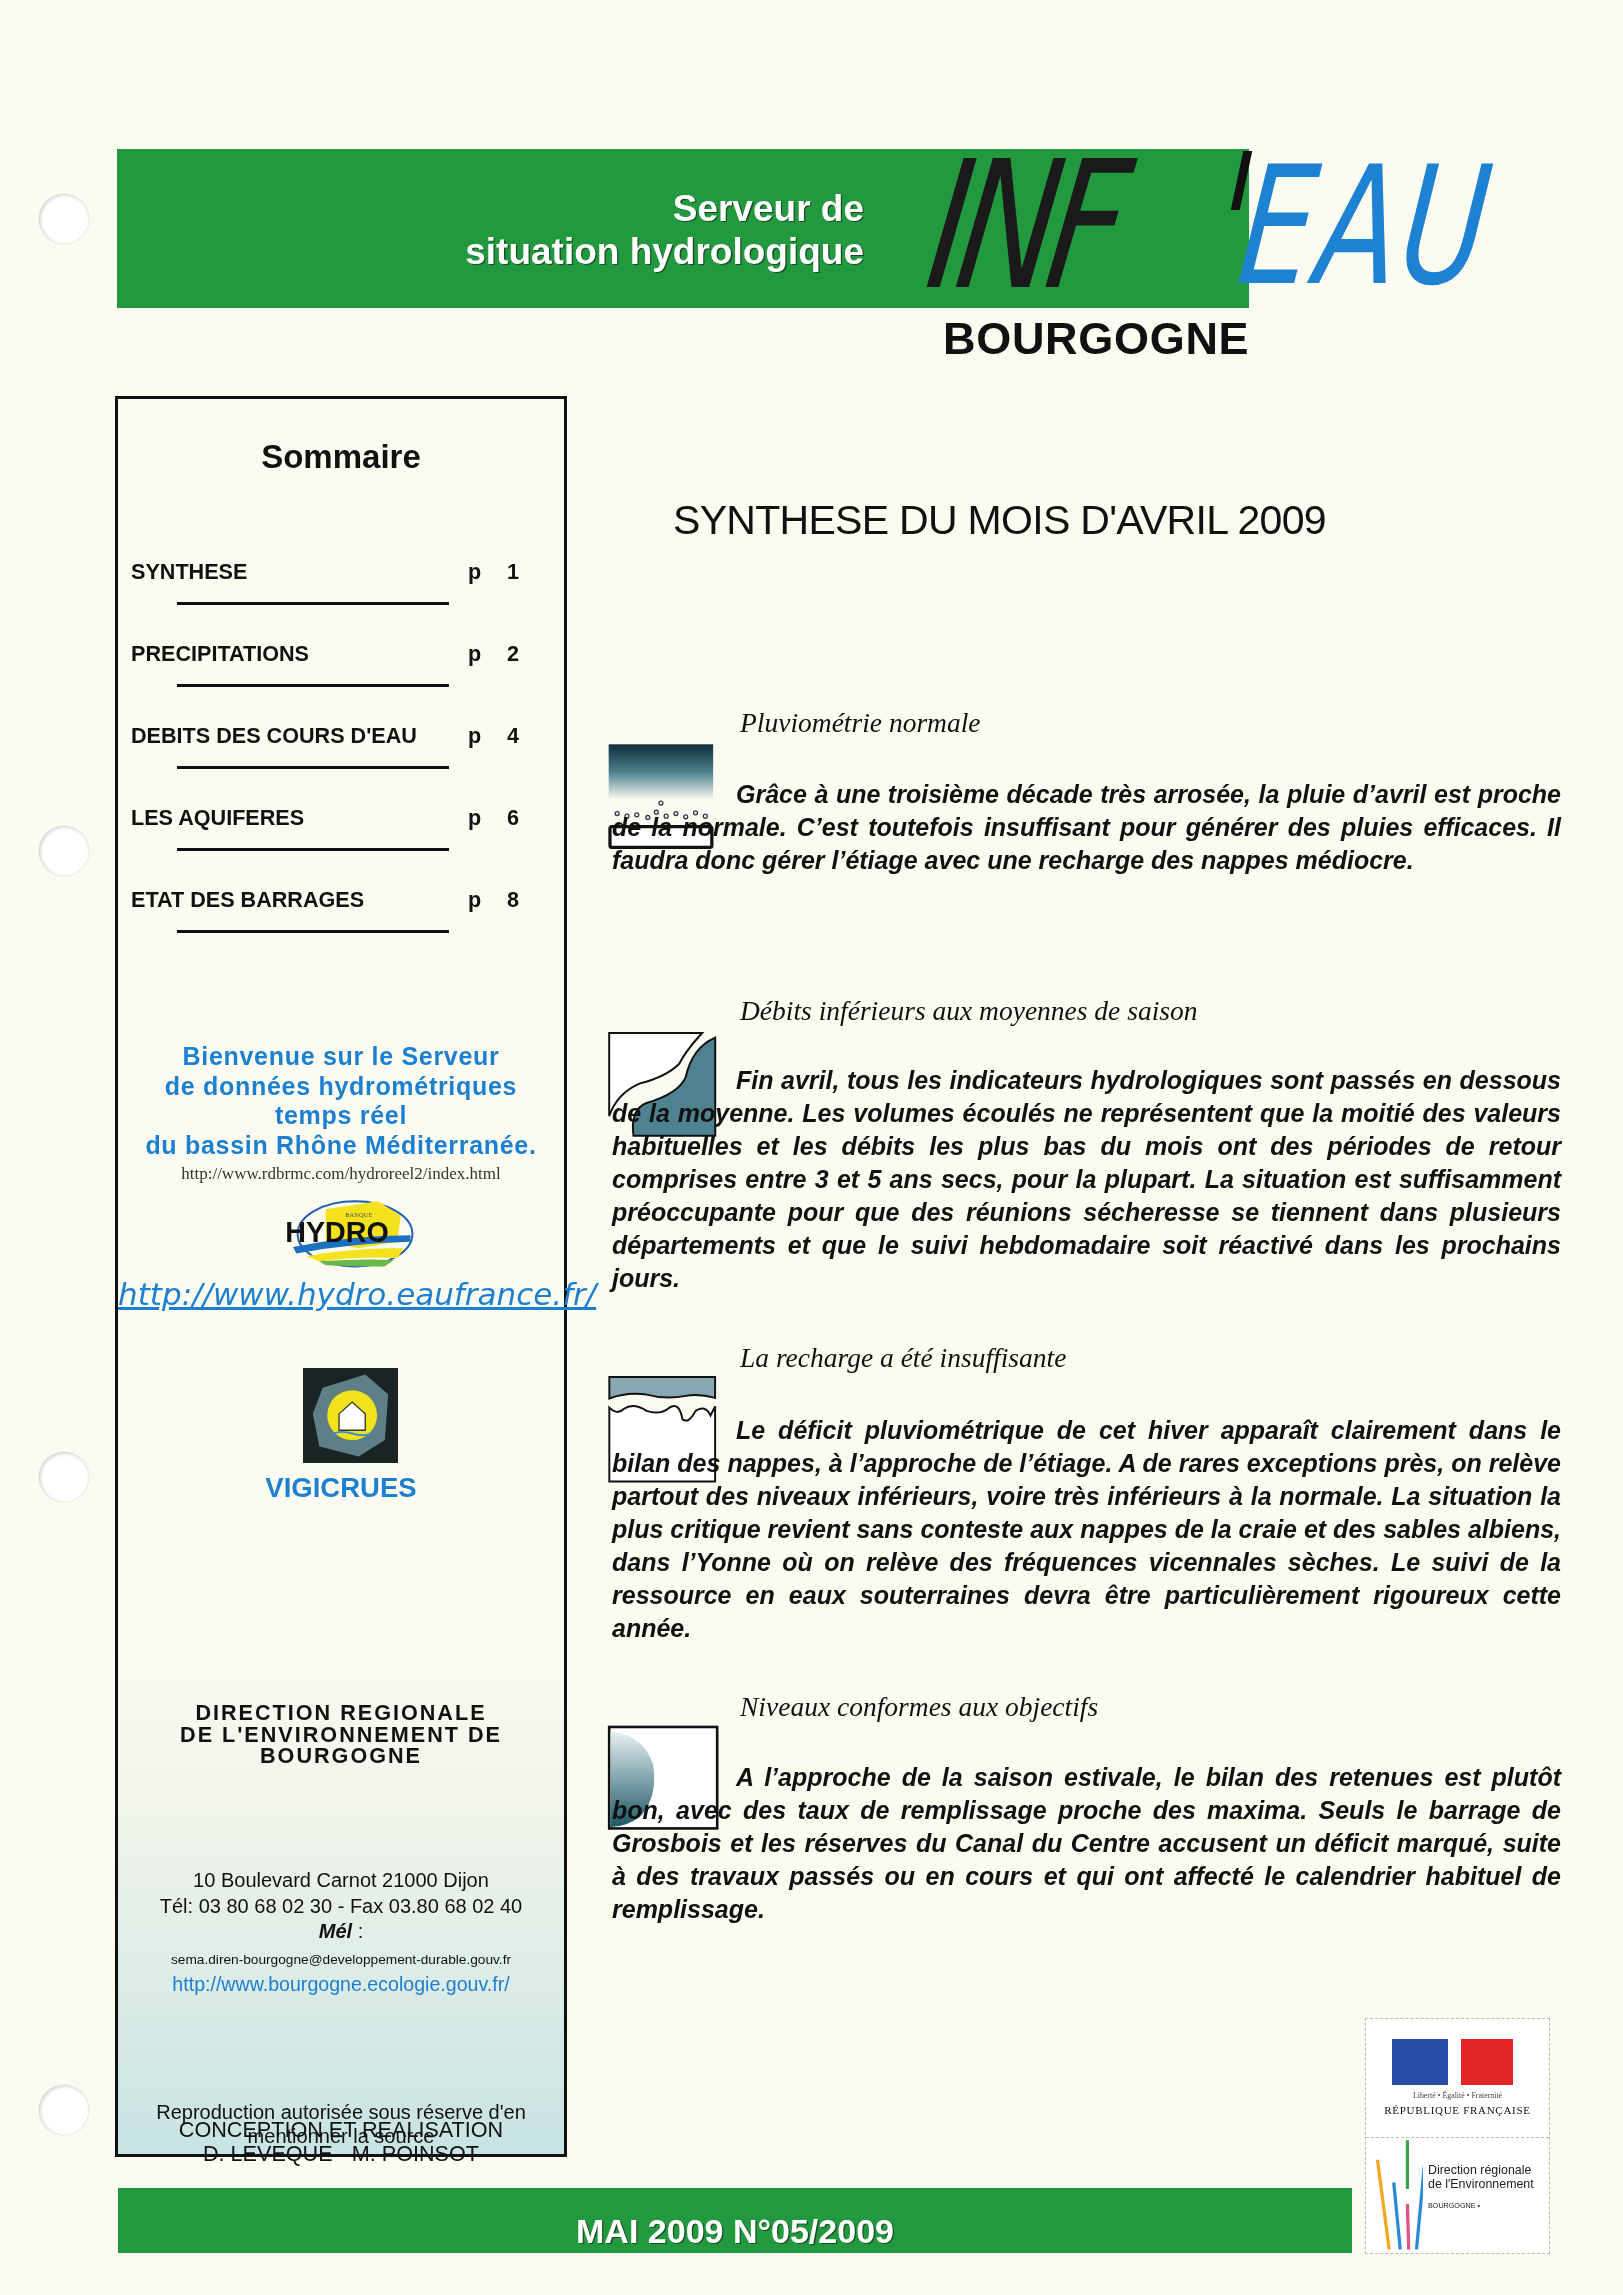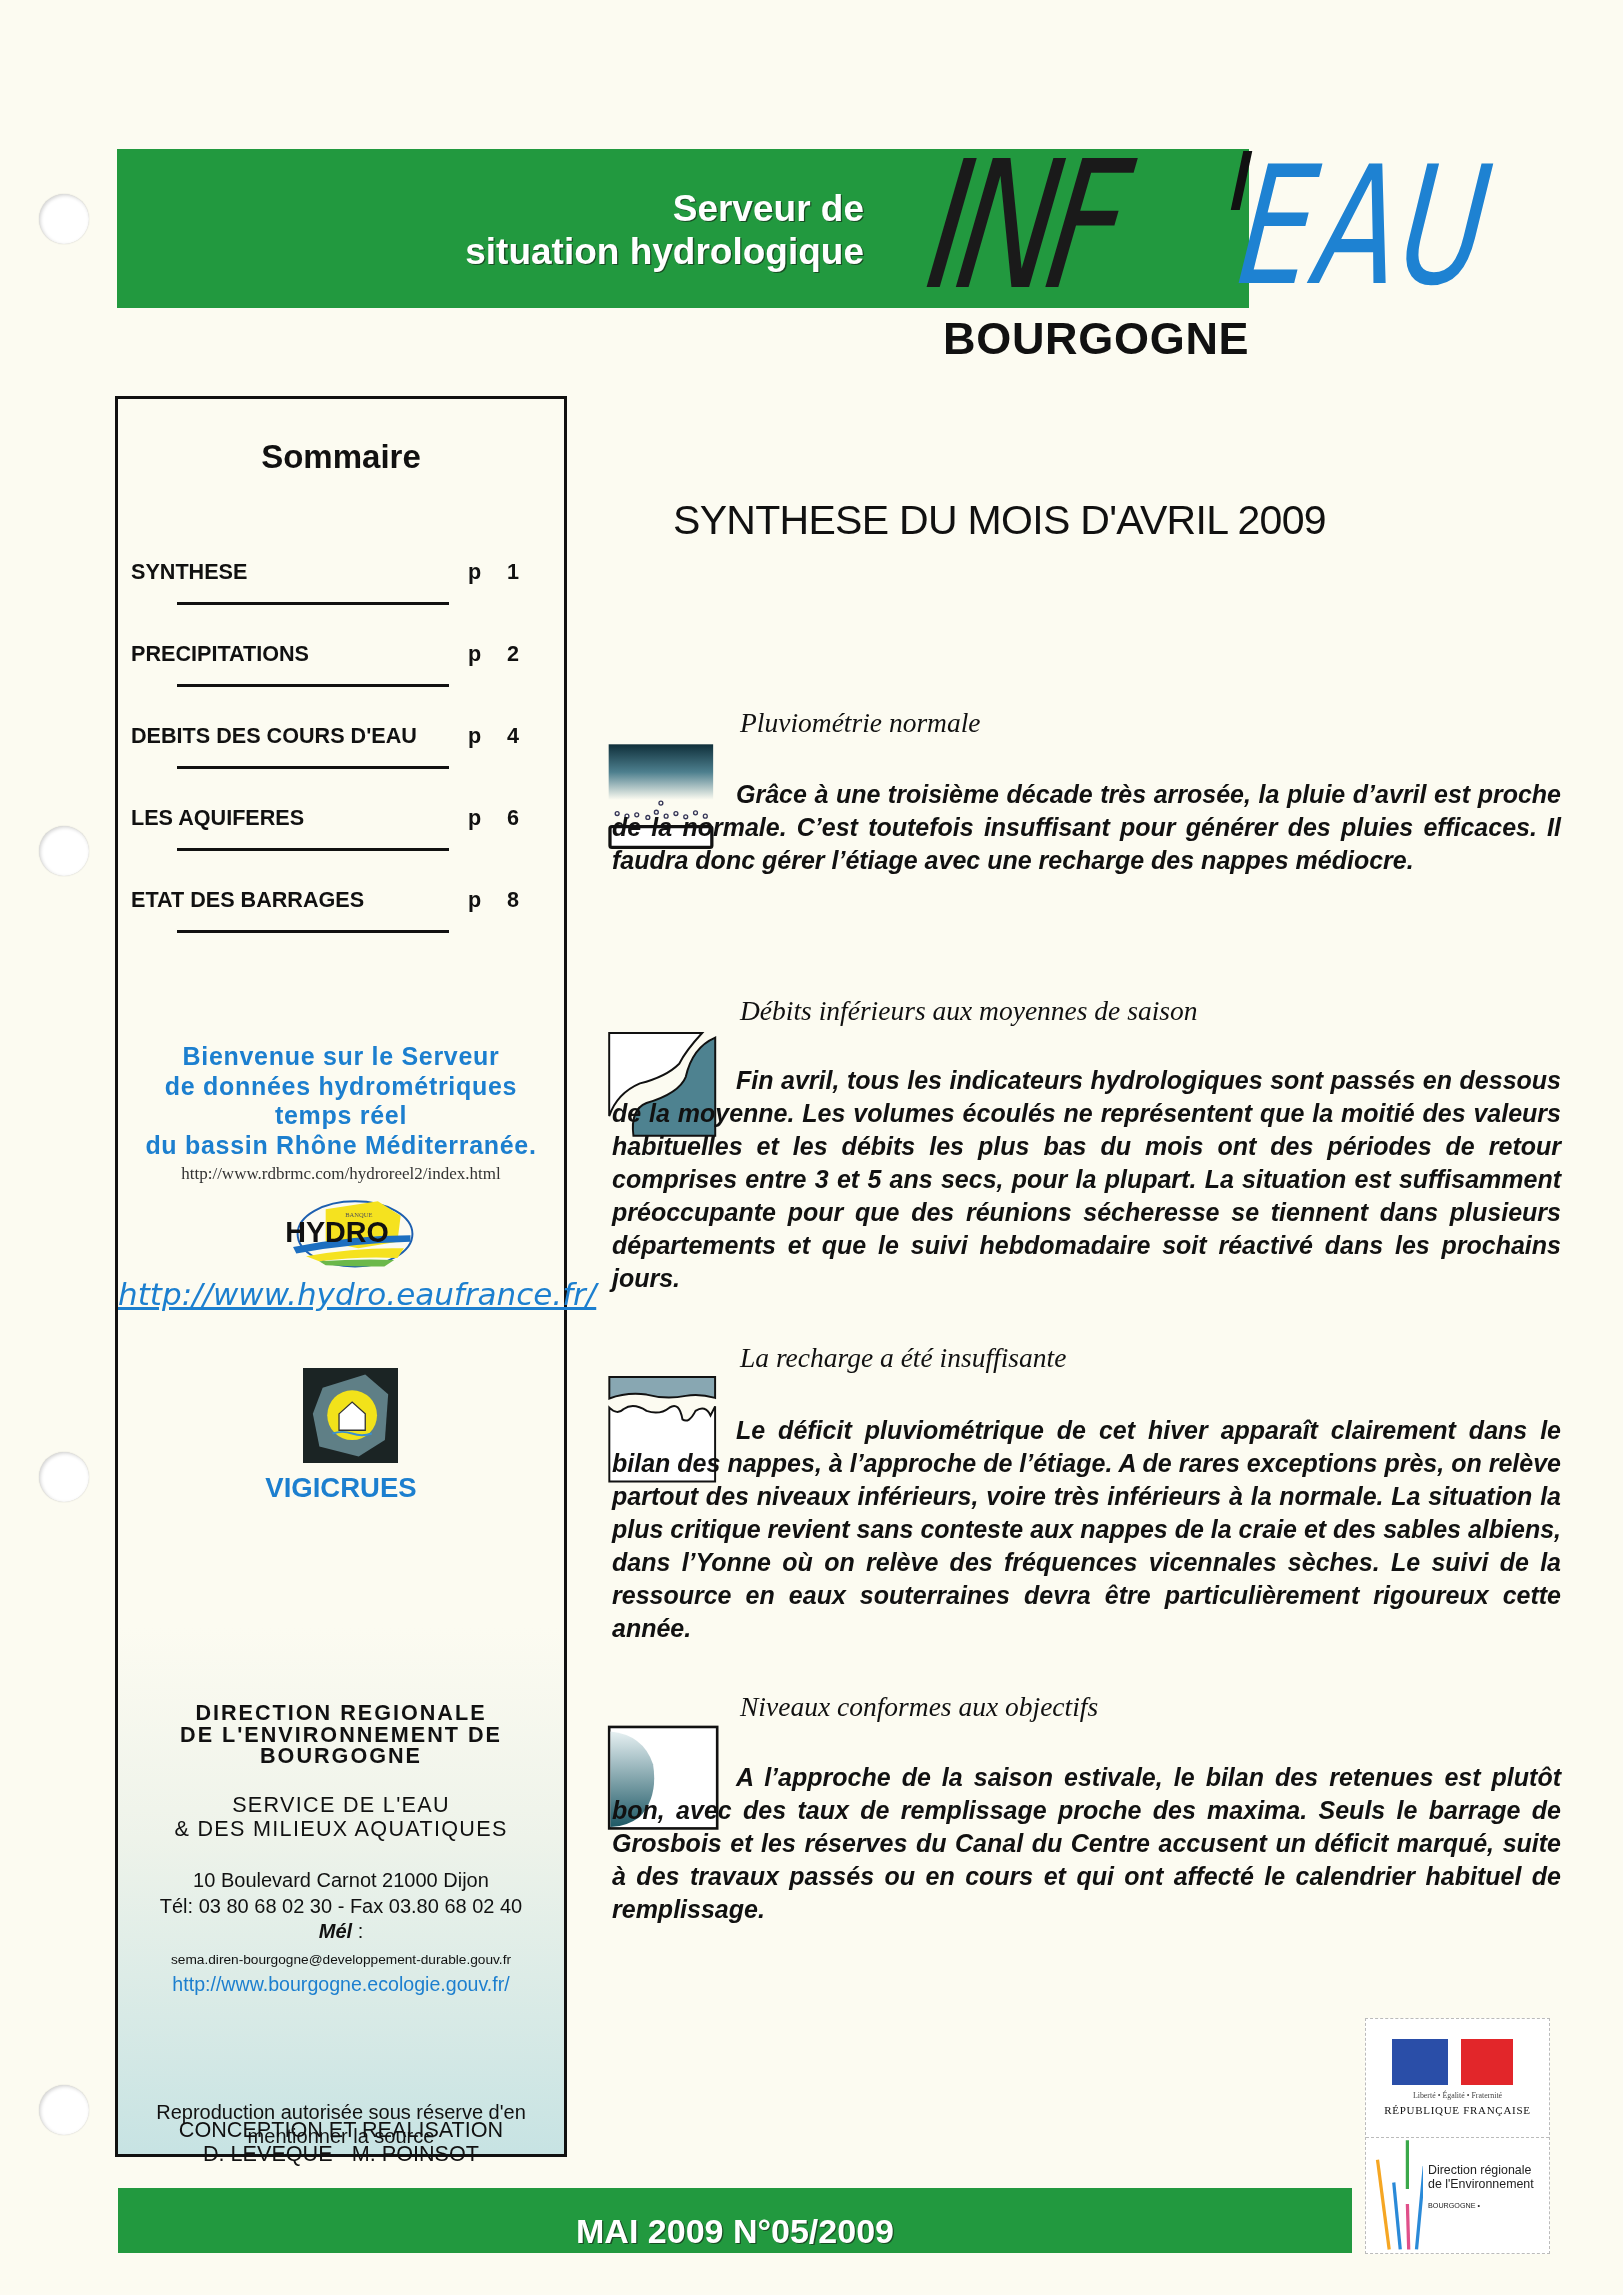--- a/index.html
+++ b/index.html
@@ -236,24 +236,20 @@
     <circle cx="75" cy="72" r="38" fill="#f2e21a"></circle>
     <path d="M55 70 L75 52 L95 70 L95 95 L55 95 Z" fill="#fff" stroke="#333" stroke-width="2"></path>
     <path d="M45 100 Q60 95 75 100 T105 100" stroke="#3a8fd0" stroke-width="3" fill="none"></path>
   </svg>
   <div class="vigi-label">VIGICRUES</div>
 
   <div class="dir-block">
     <div>DIRECTION REGIONALE</div>
     <div>DE L'ENVIRONNEMENT DE</div>
     <div>BOURGOGNE</div>
-  </div>
-  <div class="svc-block">
-    <div>SERVICE DE L'EAU</div>
-    <div>&amp; DES MILIEUX AQUATIQUES</div>
   </div>
   <div class="addr-block">
     <div>10 Boulevard Carnot 21000 Dijon</div>
     <div>Tél: 03 80 68 02 30 - Fax 03.80 68 02 40</div>
     <div><span class="mel-label">Mél</span><span> :</span></div>
   </div>
   <div class="email">sema.diren-bourgogne@developpement-durable.gouv.fr</div>
   <div class="site">http://www.bourgogne.ecologie.gouv.fr/</div>
 
   <div class="credits">

